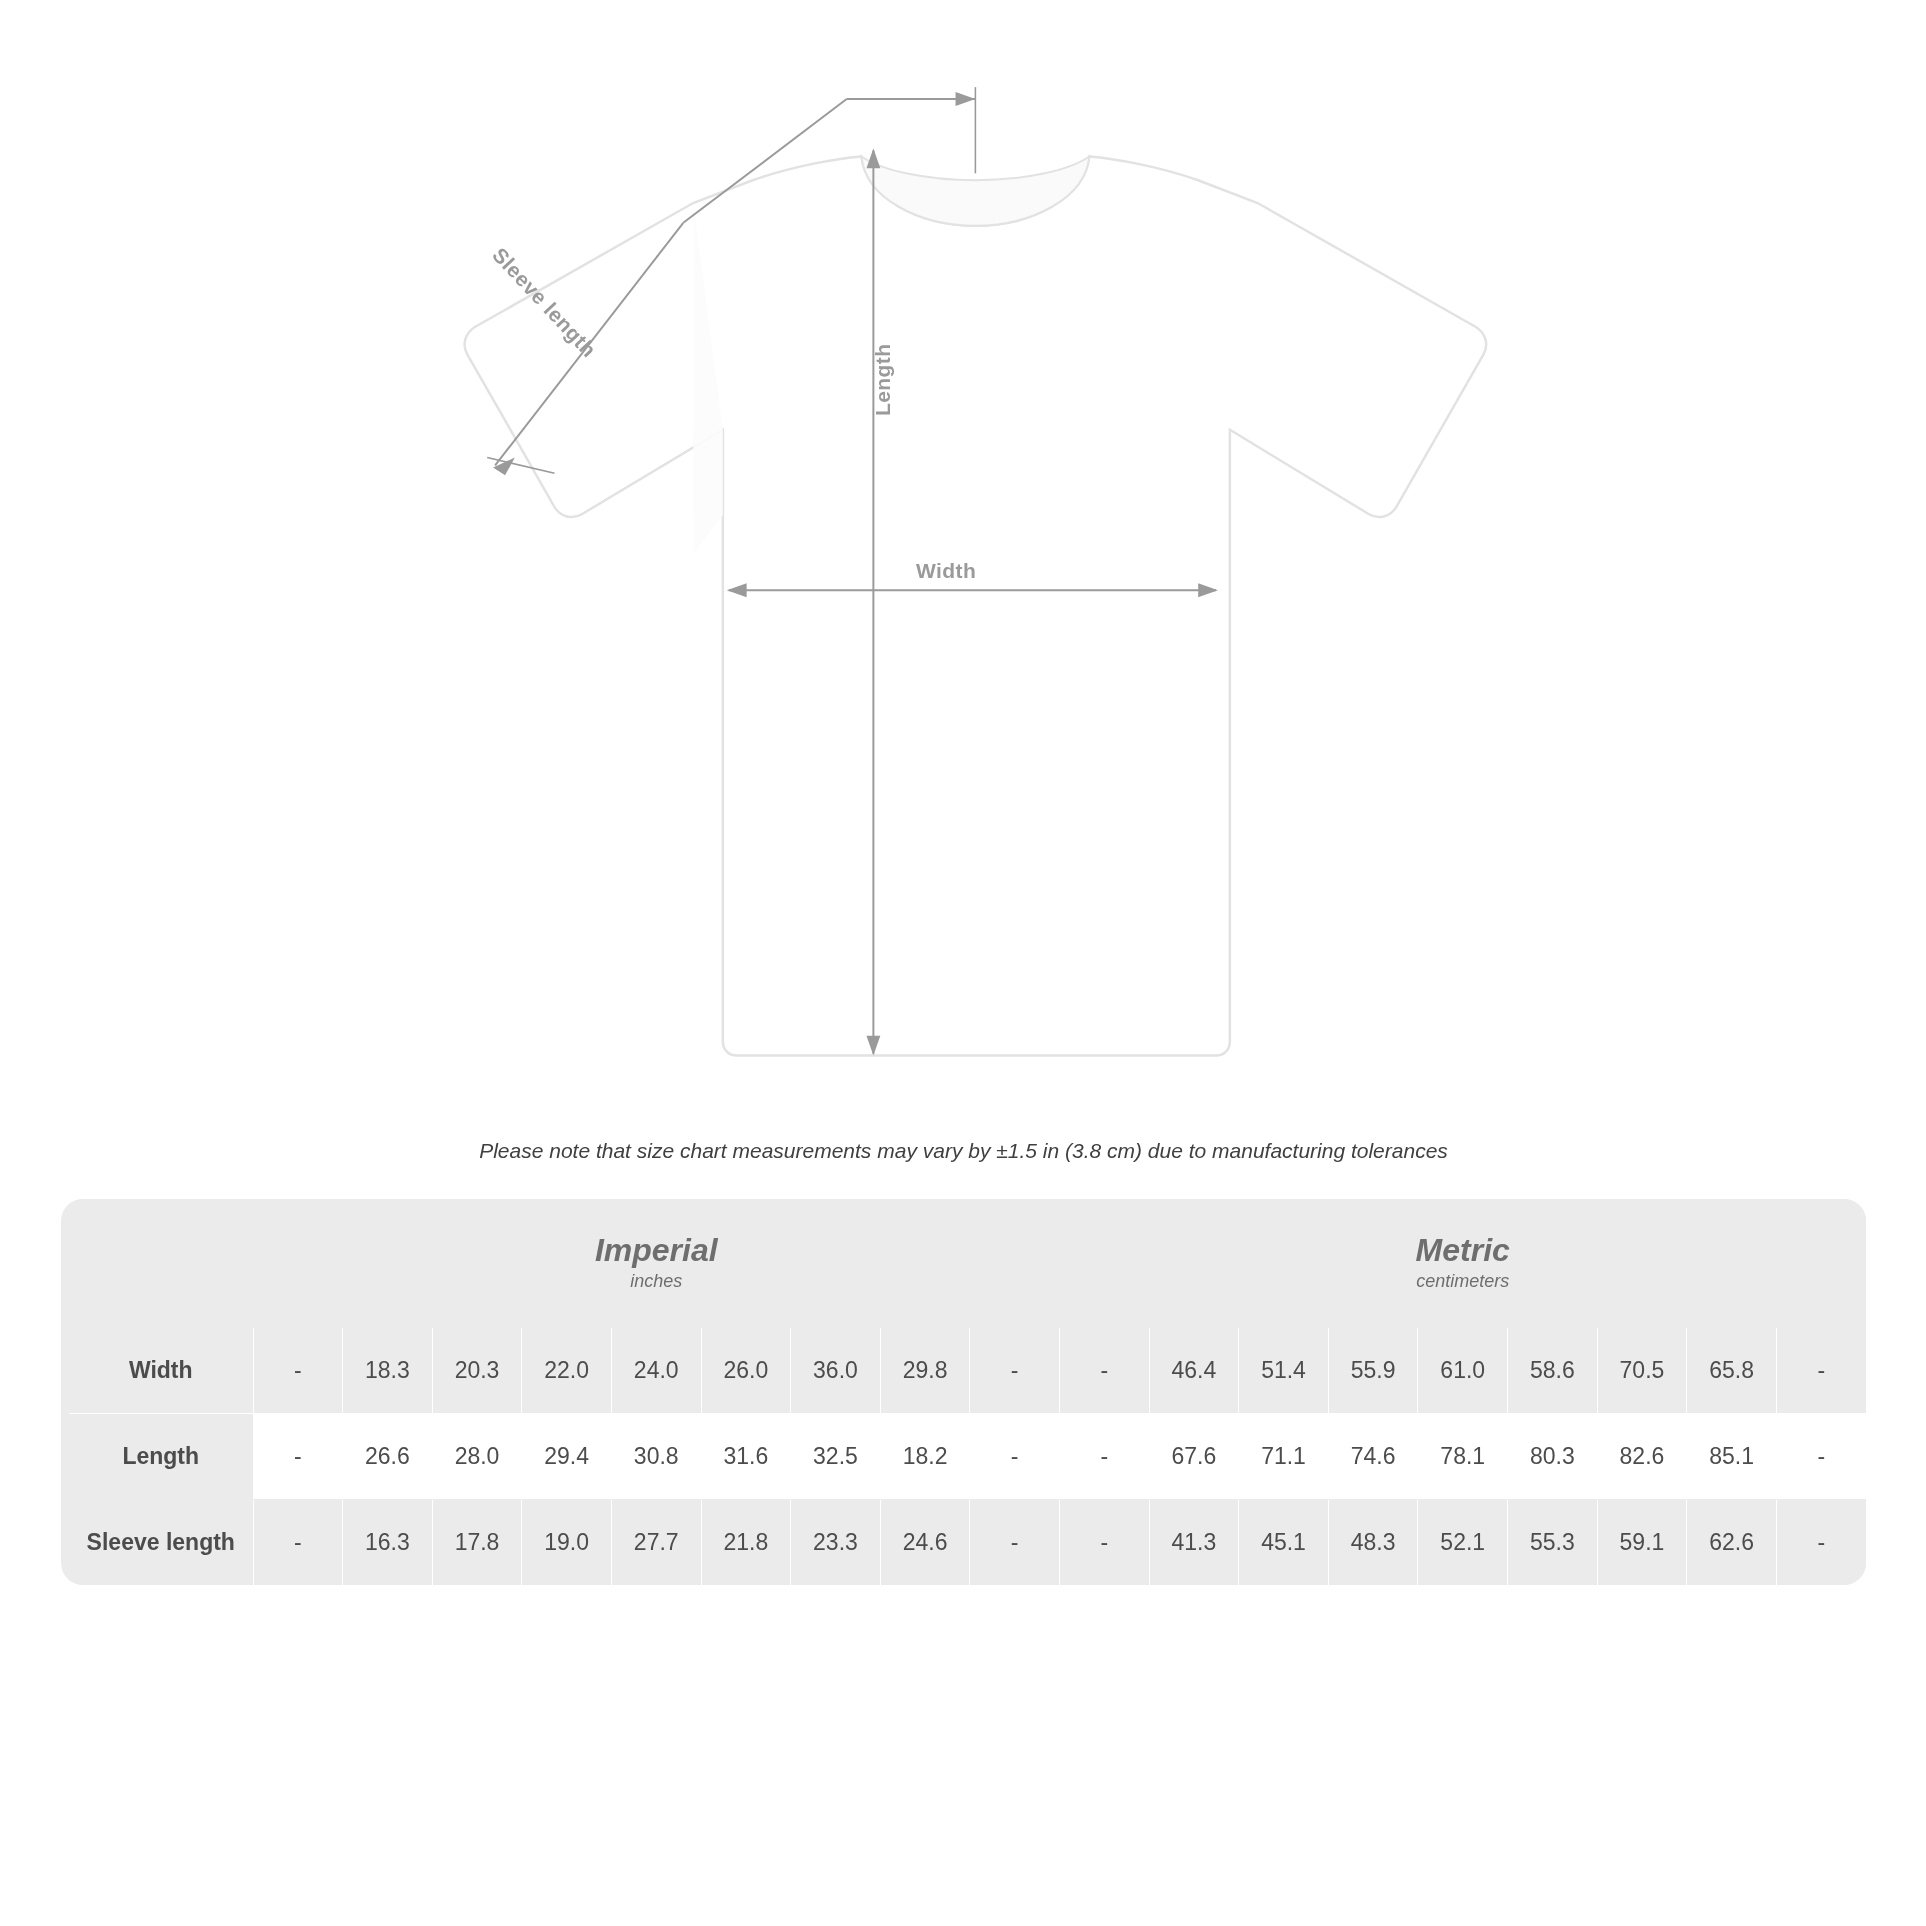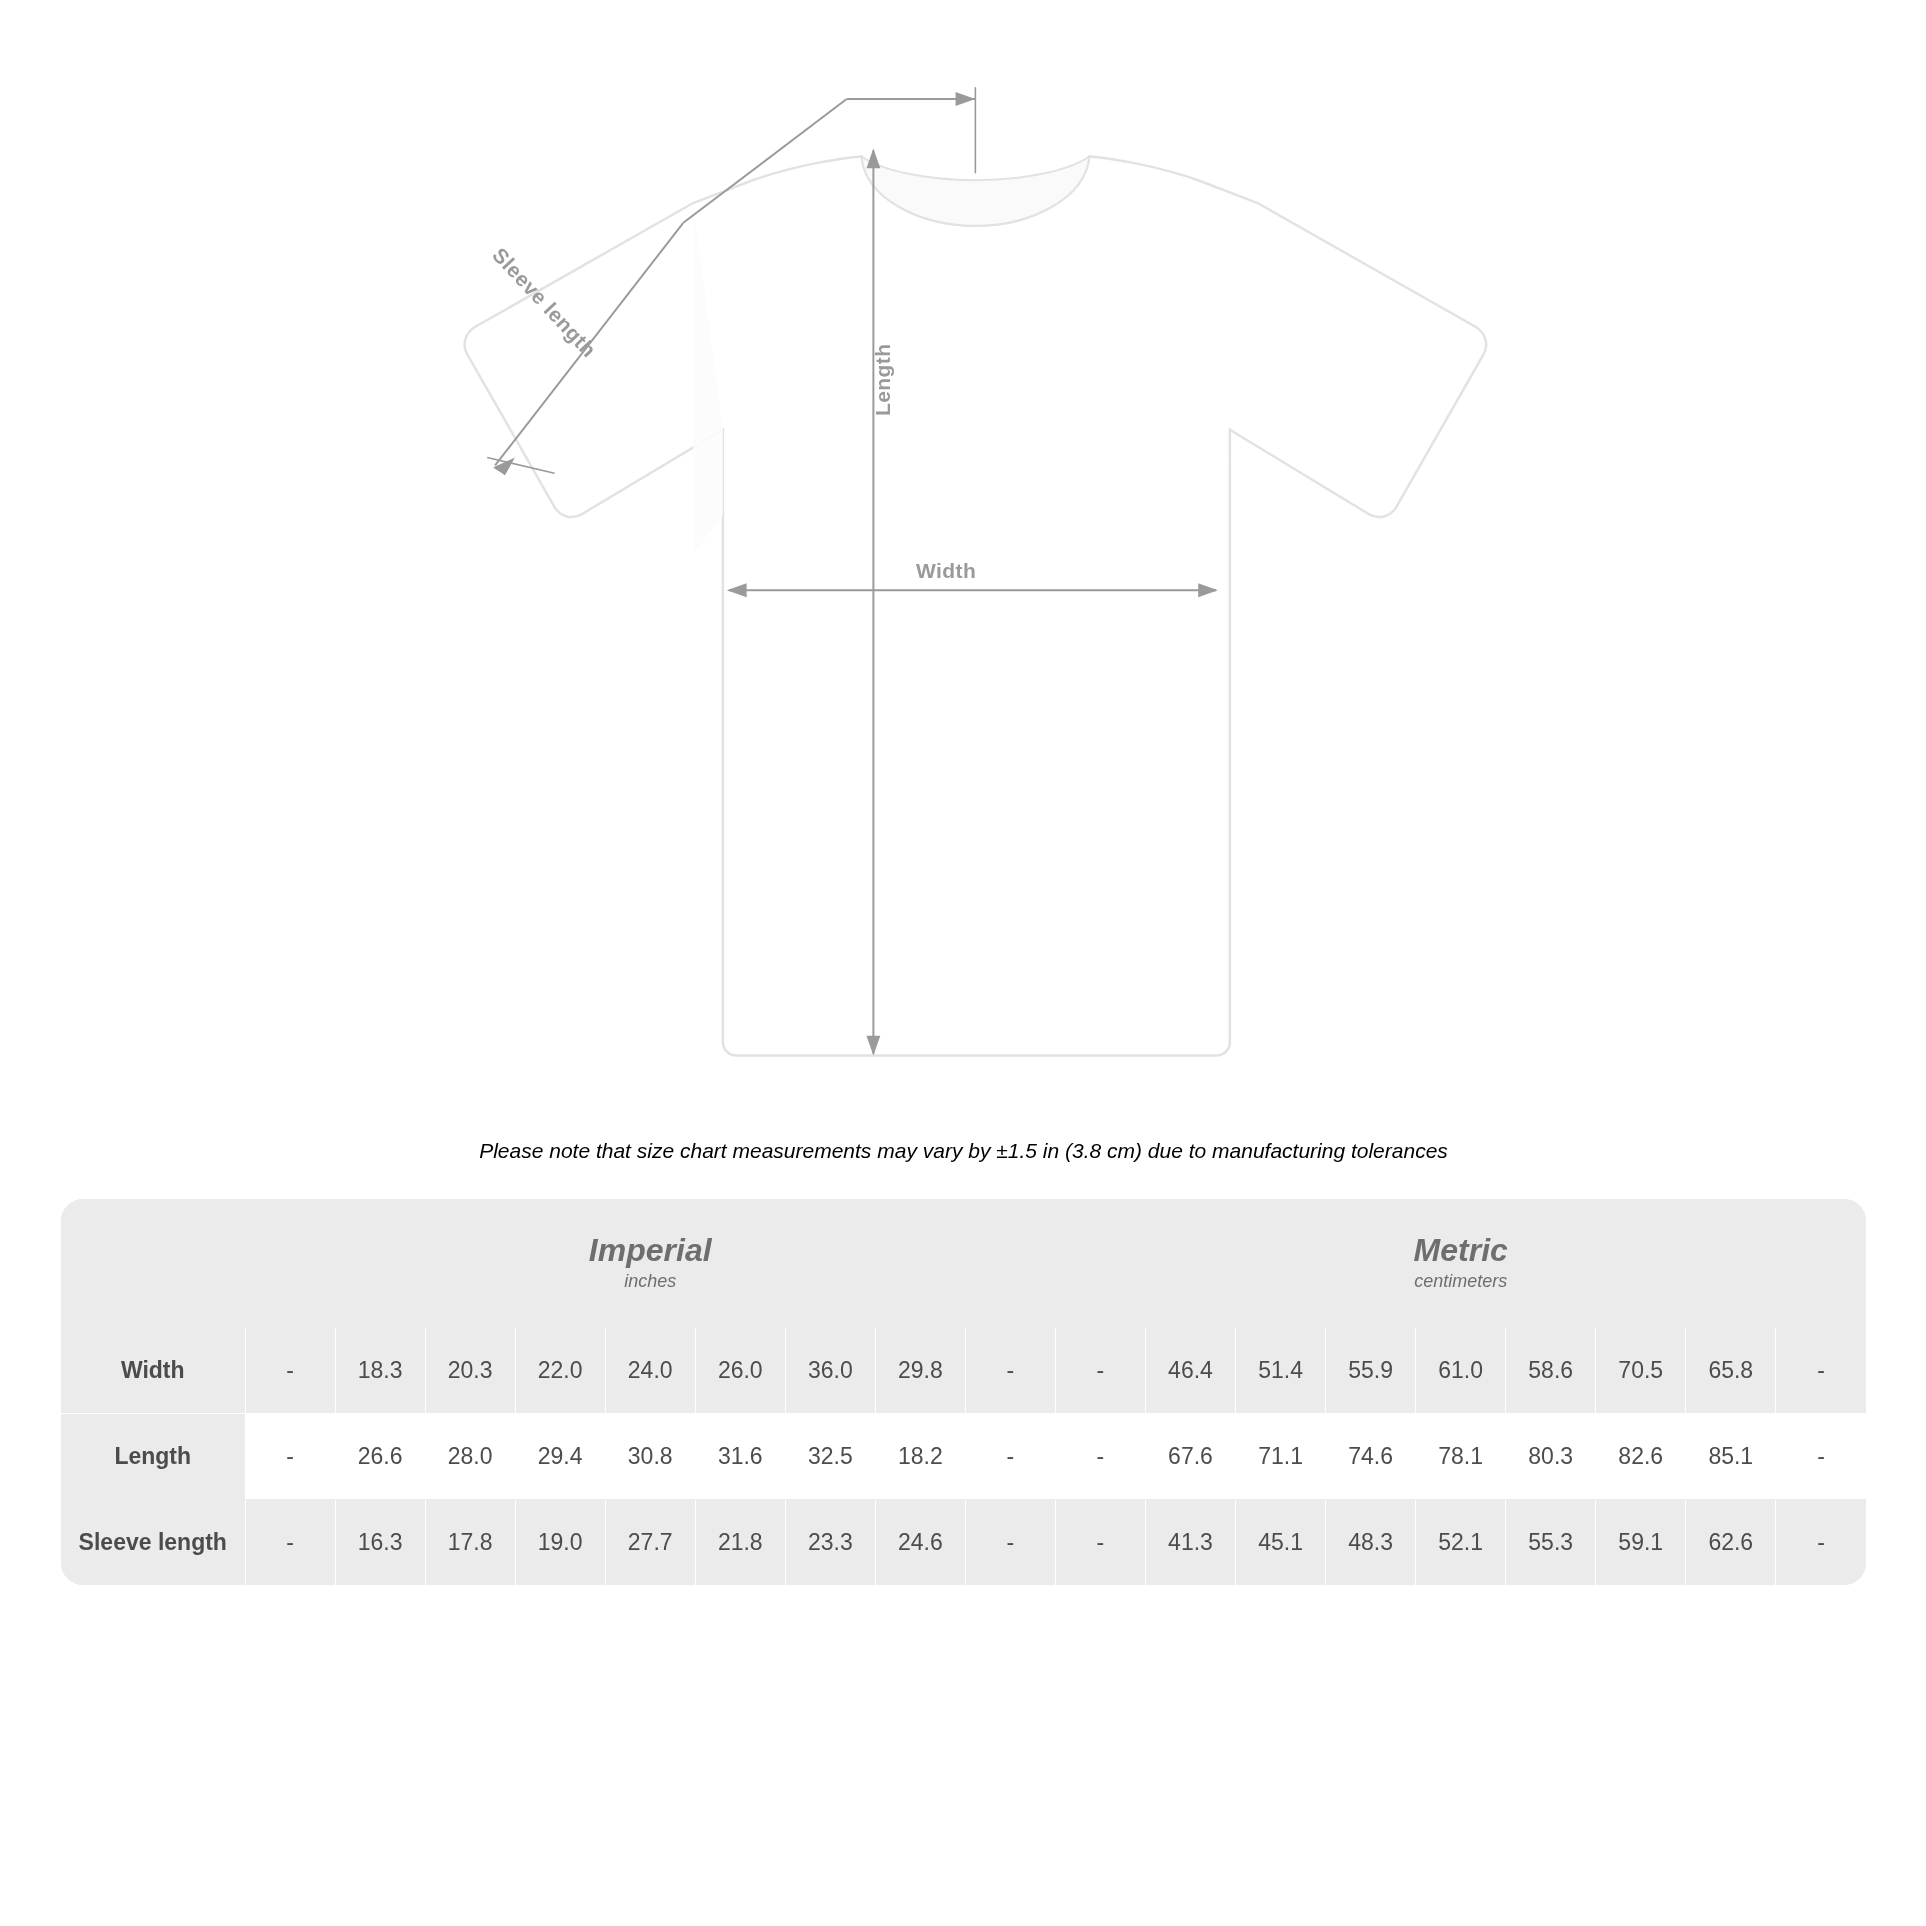--- a/index.html
+++ b/index.html
@@ -65,30 +65,31 @@
   .chart-title {
     font-size: 40px;
     font-weight: bold;
     color: #2e2e2e;
     margin: 0 0 18px 0;
     letter-spacing: -0.3px;
   }
   .chart-note {
     font-size: 21px;
     font-style: italic;
-    color: #000000;
+    color: #404040;
     margin: 0;
   }
 
   
   .table-wrap {
     margin: 36px 61px 0 61px;
     border-radius: 22px;
     overflow: hidden;
     background: #ebebeb;
+    padding-left: 8px;
   }
   table.size-table {
     border-collapse: collapse;
     width: 100%;
     table-layout: fixed;
   }
   table.size-table td, table.size-table th {
     text-align: center;
     font-size: 23px;
     color: #4c4c4c;

